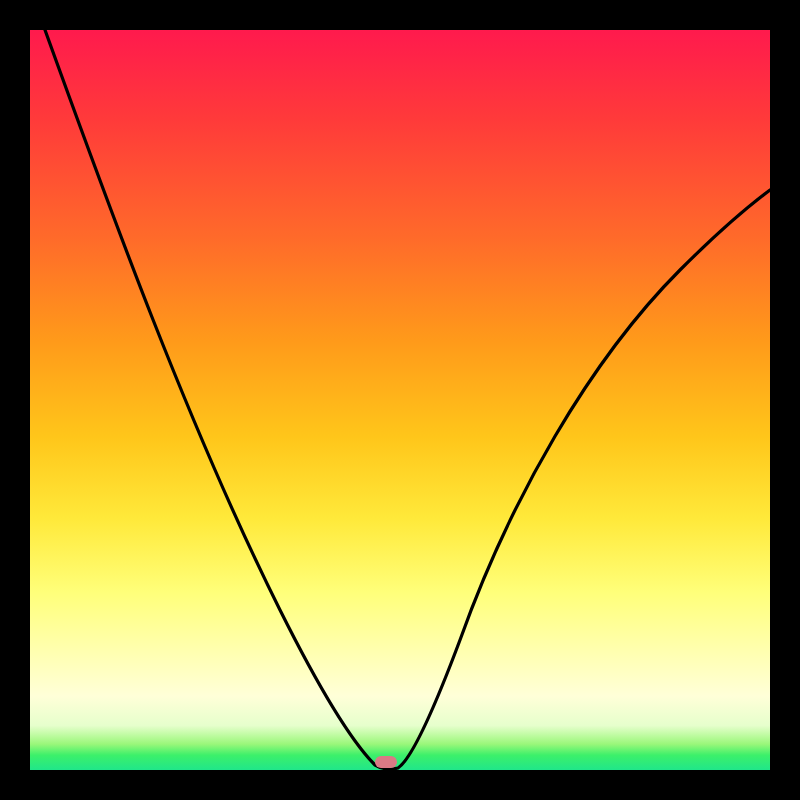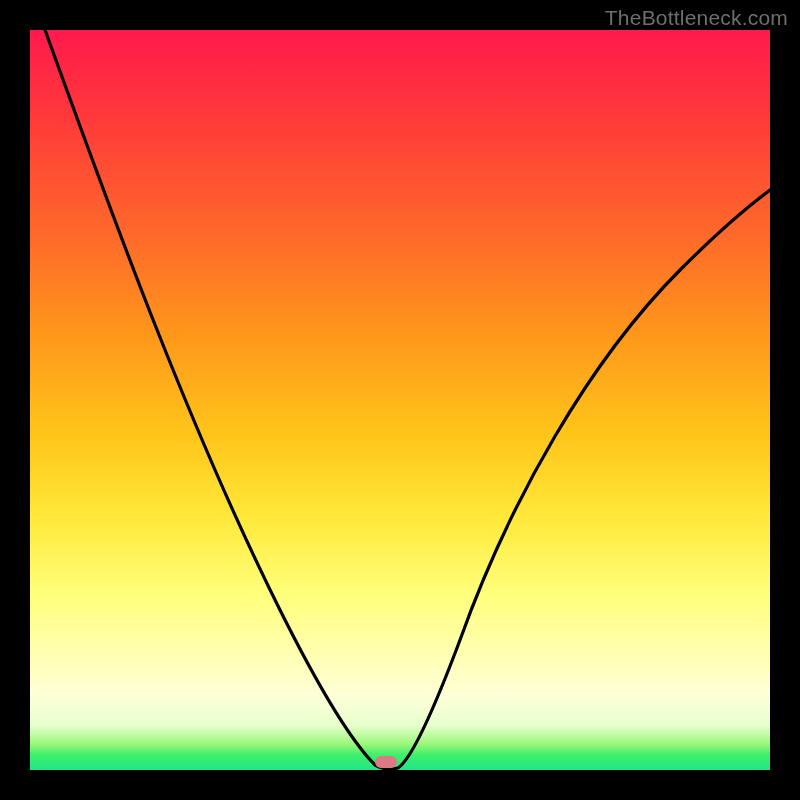--- a/index.html
+++ b/index.html
@@ -79,15 +79,14 @@
                C 300 680, 330 720, 345 735
                C 352 739, 360 740, 368 738
                C 380 730, 400 690, 430 610
                C 480 470, 560 330, 650 240
                C 690 200, 720 175, 740 160" fill="none" stroke="#000" stroke-width="3.2" stroke-linecap="round"></path>
     </svg>
 
     <div class="marker" style="left:345px; top:726px;"></div>
   </div>
 
-  <div class="watermark">TheBottleneck.com</div>
 
 </div>
 
 </body></html>

